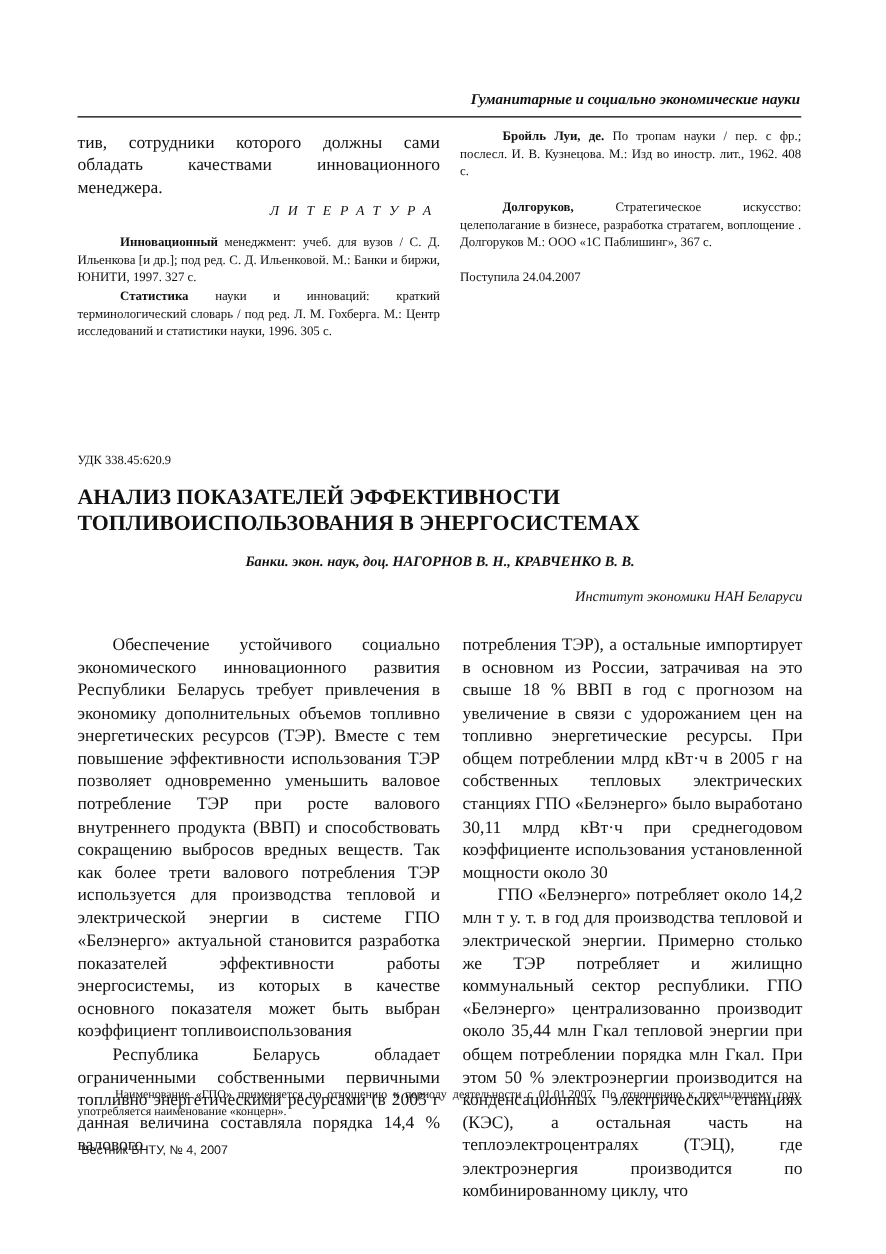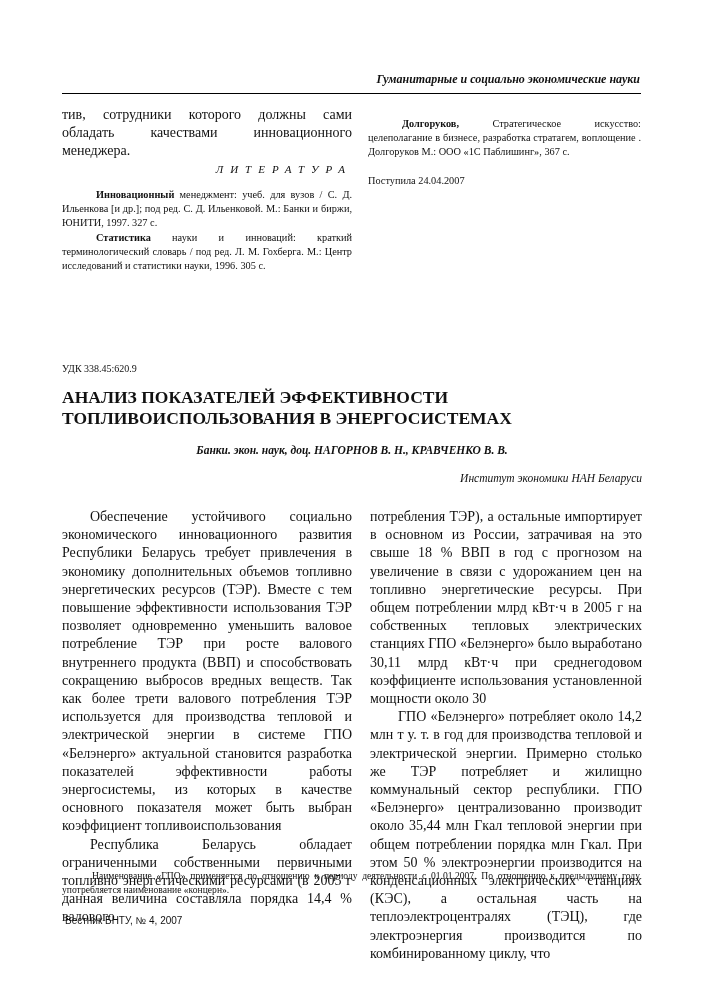--- a/index.html
+++ b/index.html
@@ -39,20 +39,21 @@
 </div>
 
 <div class="abs lit-title">ЛИТЕРАТУРА</div>
 
 <div class="abs ref" style="left:62px; top:188px; width:290px;">
   <p class="indent"><b>Инновационный</b><span> менеджмент: учеб. для вузов / С. Д. Ильенкова [и др.]; под ред. С. Д. Ильенковой.   М.: Банки и биржи, ЮНИТИ, 1997.   327 с.</span></p>
   <p class="indent"><b>Статистика</b><span> науки и инноваций: краткий терминологический словарь / под ред. Л. М. Гохберга.   М.: Центр исследований и статистики науки, 1996.   305 с.</span></p>
 </div>
 
 <div class="abs ref" style="left:368px; top:103px; width:273px;">
+  <p class="indent"><b>Бройль Луи, де.</b><span> По тропам науки / пер. с фр.; послесл. И. В. Кузнецова.   М.: Изд во иностр. лит., 1962.   408 с.</span></p>
   <p class="indent" style="margin-top:14px;"><b>Долгоруков,</b><span>          Стратегическое искусство: целеполагание в бизнесе, разработка стратагем, воплощение          . Долгоруков    М.: ООО «1С Паблишинг»,          367 с.</span></p>
   <p style="margin-top:14px;">Поступила 24.04.2007</p>
 </div>
 
 <div class="abs udk">УДК 338.45:620.9</div>
 <div class="abs title">
   <div>АНАЛИЗ ПОКАЗАТЕЛЕЙ ЭФФЕКТИВНОСТИ</div>
   <div>ТОПЛИВОИСПОЛЬЗОВАНИЯ В ЭНЕРГОСИСТЕМАХ</div>
 </div>
 <div class="abs authors">Банки. экон. наук, доц. НАГОРНОВ В. Н., КРАВЧЕНКО В. В.</div>

